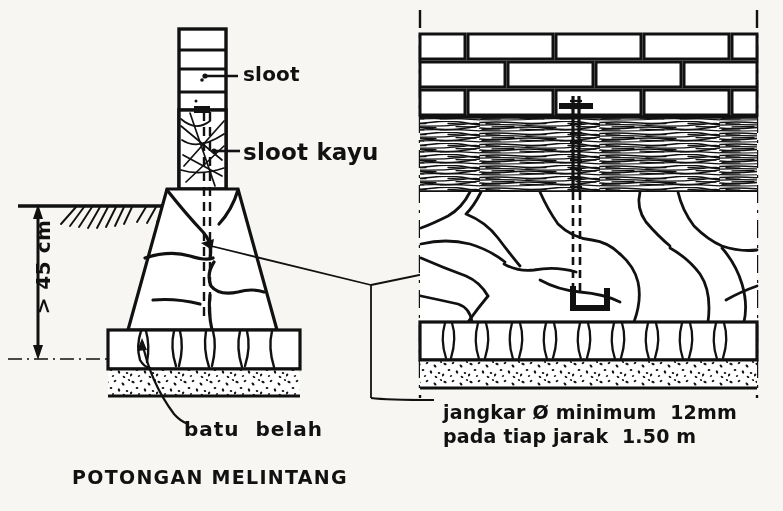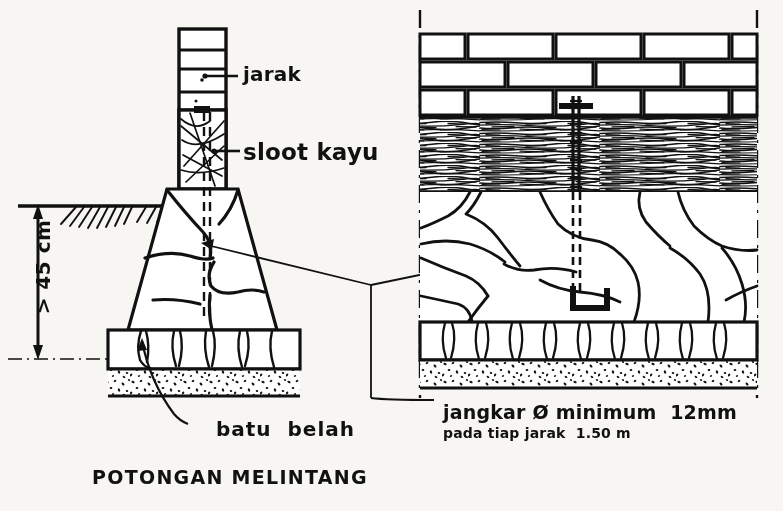--- a/index.html
+++ b/index.html
@@ -28,33 +28,33 @@
   .lbl {
     position: absolute;
     font-family: "DejaVu Sans", sans-serif;
     font-weight: bold;
     color: #111111;
     white-space: pre;
     letter-spacing: 0.2px;
   }
   .lbl-tembok   { left: 243px; top: 62px;  font-size: 20px; }
   .lbl-sloot    { left: 243px; top: 139px; font-size: 23px; }
-  .lbl-batu     { left: 184px; top: 417px; font-size: 20px; letter-spacing: 1px; margin-left: 32px; }
+  .lbl-batu     { left: 184px; top: 417px; font-size: 20px; letter-spacing: 1px; }
   .lbl-jangkar1 { left: 443px; top: 401px; font-size: 19px; }
-  .lbl-jangkar2 { left: 443px; top: 425px; font-size: 14px; }
+  .lbl-jangkar2 { left: 443px; top: 425px; font-size: 19px; }
   .cap {
     position: absolute;
     font-family: "DejaVu Sans", sans-serif;
     font-weight: bold;
     color: #111111;
     font-size: 19px;
     letter-spacing: 1.3px;
     white-space: pre;
   }
-  .cap-left  { left: 92px;  top: 466px; }
+  .cap-left  { left: 72px;  top: 466px; }
   .cap-right { left: 489px; top: 466px; }
   .dim-45 {
     position: absolute;
     left: -12px;
     top: 255px;
     width: 110px;
     text-align: center;
     transform: rotate(-90deg);
     transform-origin: 50% 50%;
     font-family: "DejaVu Sans", sans-serif;
@@ -337,21 +337,21 @@
       </g>
 
       <g>
         <rect x="420" y="360" width="337" height="28" fill="url(#sandPat)"></rect>
         <line x1="420" y1="360" x2="757" y2="360" stroke="#111111" stroke-width="3"></line>
         <line x1="420" y1="388" x2="757" y2="388" stroke="#111111" stroke-width="3"></line>
       </g>
     </g>
   </svg>
 
-  <div class="lbl lbl-tembok">jarak</div>
+  <div class="lbl lbl-tembok">sloot</div>
 
   <div class="lbl lbl-sloot">sloot kayu</div>
 
   <div class="lbl lbl-batu">batu  belah</div>
 
   <div class="dim-45">&gt; 45 cm</div>
 
   <div class="lbl lbl-jangkar1">jangkar Ø minimum  12mm</div>
 
   <div class="lbl lbl-jangkar2">pada tiap jarak  1.50 m</div>

